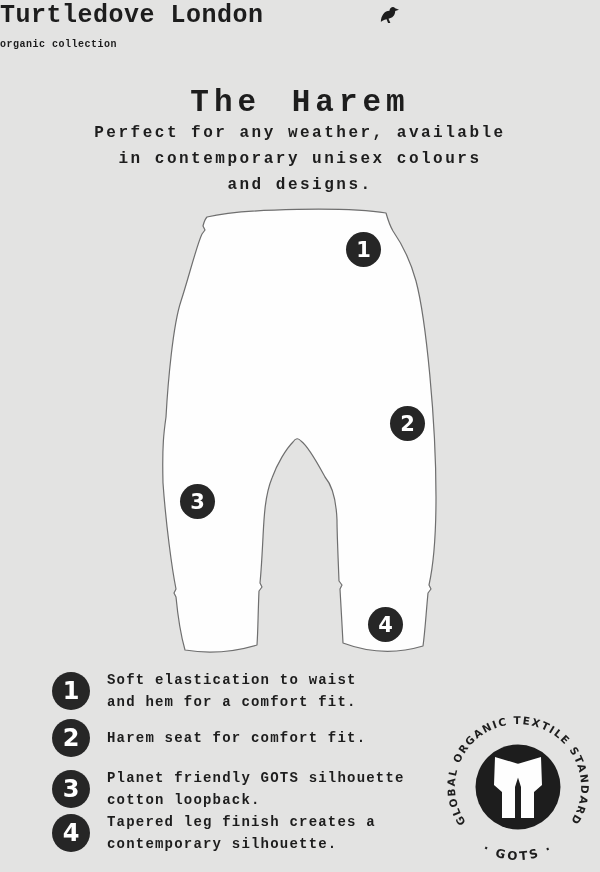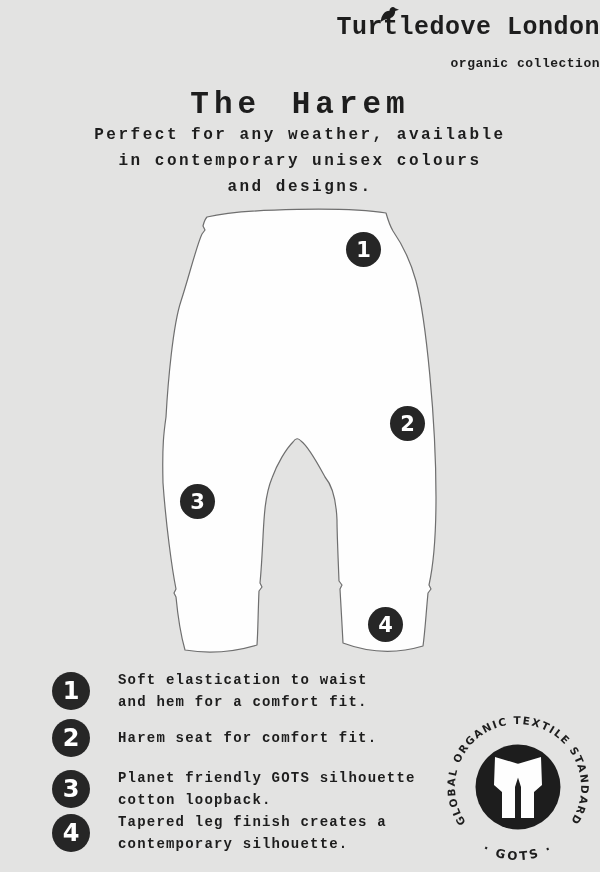--- a/index.html
+++ b/index.html
@@ -2,34 +2,34 @@
 <html><head>
 <meta charset="utf-8">
 <style>
   * { margin:0; padding:0; box-sizing:border-box; }
   body { background:#bbb; font-family:"Liberation Mono", monospace; }
   .page {
     position:relative; width:600px; height:872px; margin:0 auto;
     background:#e3e3e2; color:#1d1d1d; overflow:hidden;
   }
   
-  .header { text-align:right; padding-top:15px; position:relative; }
+  .header { text-align:left; padding-top:3px; position:relative; }
   .brand {
     font-family:"Liberation Mono", monospace; font-weight:bold;
     font-size:25px; letter-spacing:0.5px; line-height:26px;
   }
   .brand-sub {
     font-family:"Liberation Mono", monospace; font-weight:bold;
-    font-size:13px; letter-spacing:0.5px; line-height:16px; margin-top:15px;
+    font-size:10px; letter-spacing:0.5px; line-height:16px; margin-top:8px;
   }
   .bird { position:absolute; left:377px; top:3px; width:23px; height:21px; }
   .title {
     font-family:"Liberation Mono", monospace; font-weight:bold;
     font-size:31px; letter-spacing:5px; word-spacing:7px;
-    text-align:center; margin-top:15px;
+    text-align:center; margin-top:32px;
   }
   .subtitle {
     font-family:"Liberation Mono", monospace; font-weight:bold;
     font-size:16px; letter-spacing:2.5px; line-height:26px;
     text-align:center; margin-top:0; white-space:pre-line;
   }
   
   .garment-svg { position:absolute; left:150px; top:195px; }
   
   .marker {
@@ -45,21 +45,21 @@
   .feature {
     position:absolute; left:52px; display:flex; align-items:center;
   }
   .f1 { top:669px; } .f2 { top:719px; } .f3 { top:767px; } .f4 { top:811px; }
   .feature-num {
     flex:0 0 auto; width:38px; height:38px; border-radius:50%;
     background:#262626; color:#fff; display:flex; align-items:center; justify-content:center;
     font-family:"DejaVu Sans", sans-serif; font-weight:bold; font-size:24px;
   }
   .feature-text {
-    margin-left:28px; width:330px;
+    margin-left:17px; width:330px;
     font-family:"Liberation Mono", monospace; font-weight:bold;
     font-size:14px; letter-spacing:1.2px; line-height:22px; white-space:pre-line;
   }
   
   .gots { position:absolute; left:437px; top:706px; }
   .ring-text {
     font-family:"DejaVu Sans", sans-serif; font-weight:bold;
     font-size:10.5px; letter-spacing:1.6px; fill:#1d1d1d;
   }
   .ring-text-bottom {

